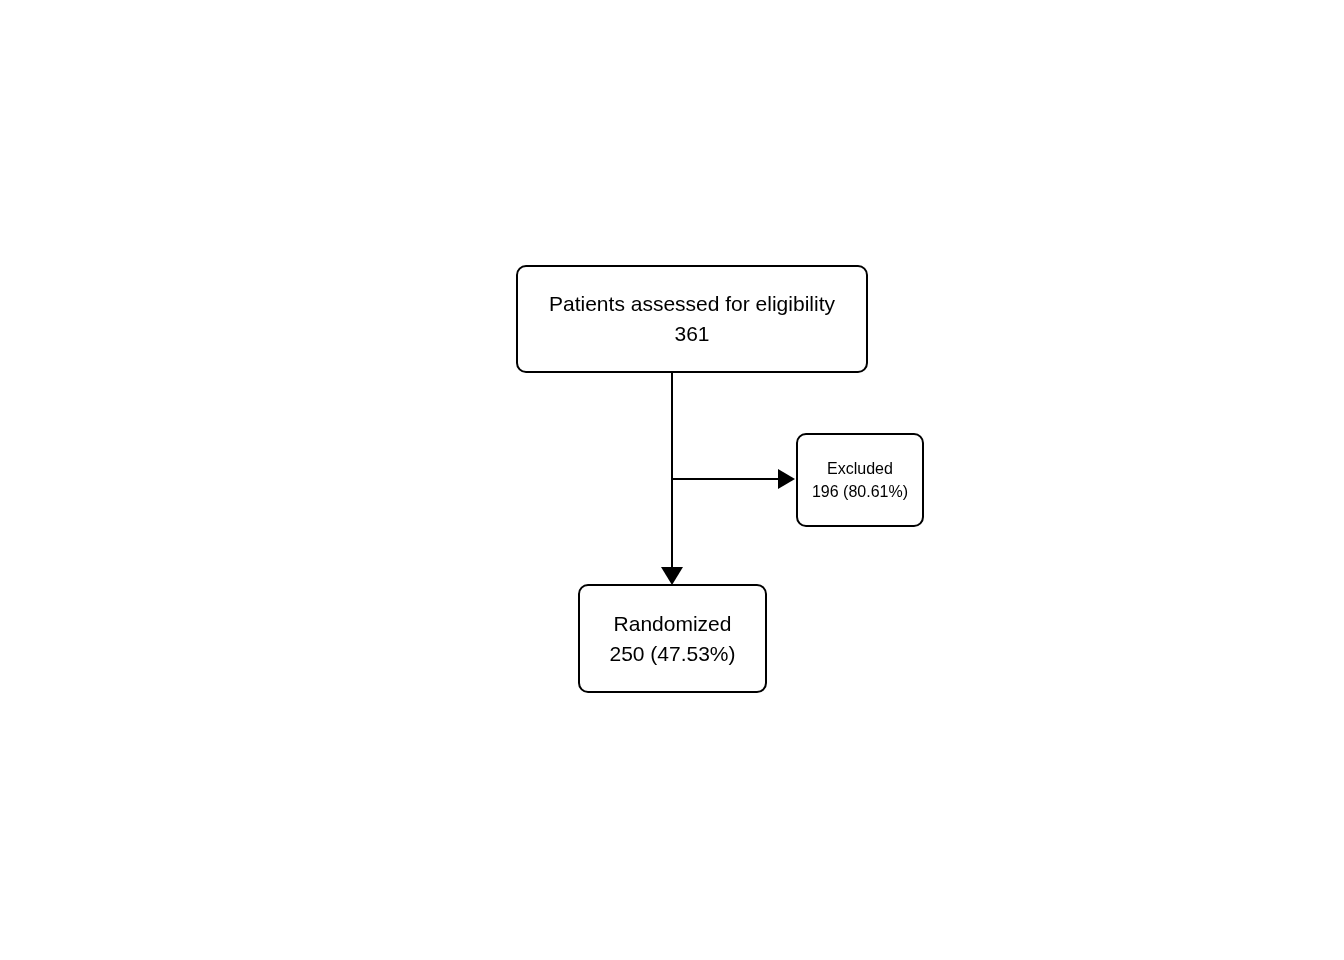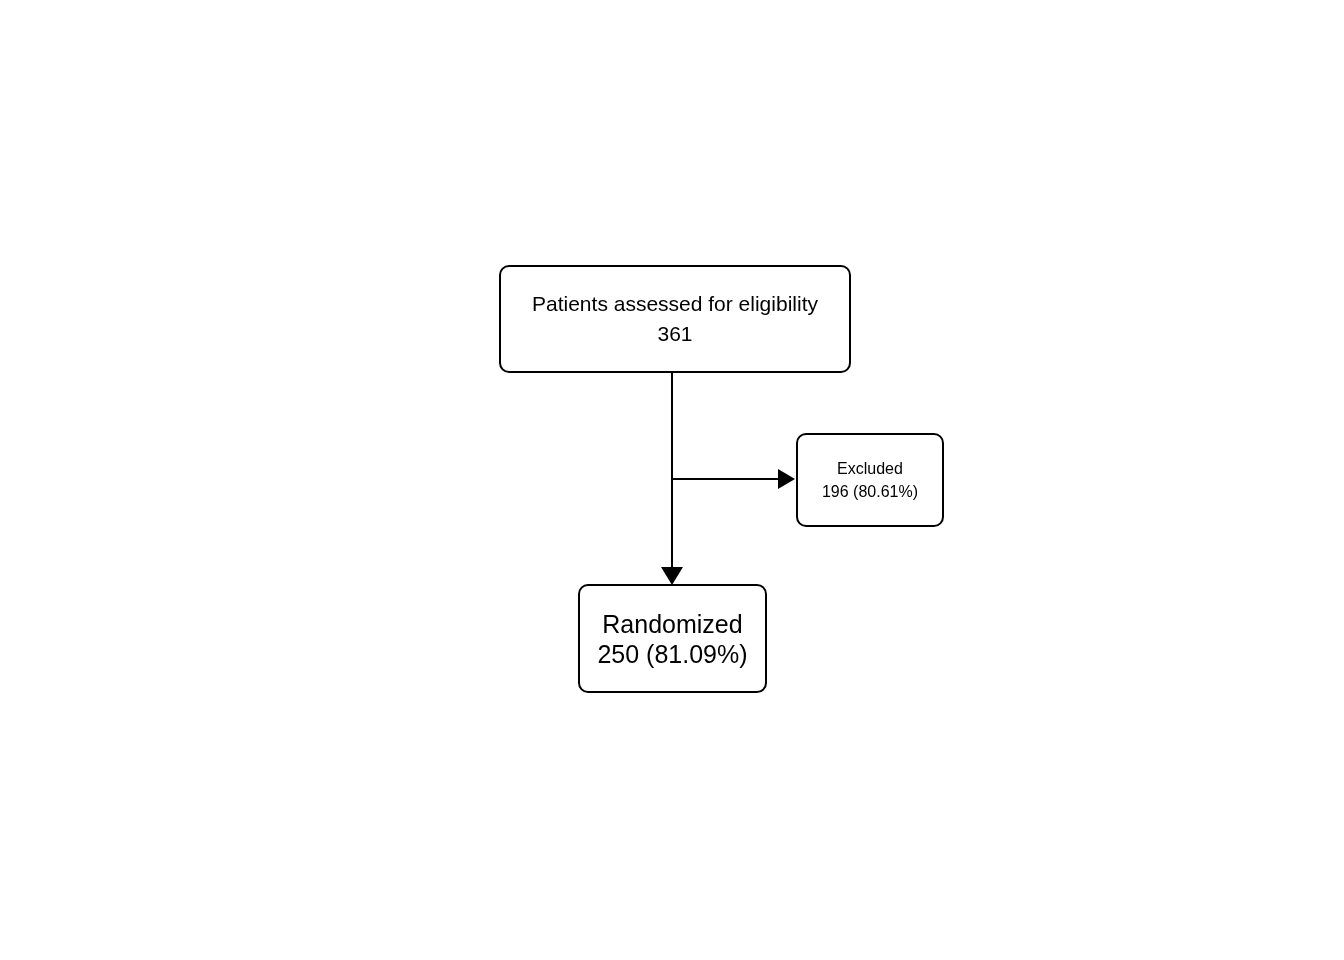--- a/index.html
+++ b/index.html
@@ -30,41 +30,41 @@
     background: #ffffff;
     border: 2px solid #000000;
     border-radius: 10px;
     display: flex;
     flex-direction: column;
     align-items: center;
     justify-content: center;
     text-align: center;
   }
   .node-assessed {
-    left: 499px;
+    left: 516px;
     top: 265px;
     width: 352px;
     height: 108px;
     font-size: 21px;
     line-height: 30px;
   }
   .node-excluded {
     left: 796px;
     top: 433px;
-    width: 148px;
+    width: 128px;
     height: 94px;
     font-size: 16px;
     line-height: 23px;
   }
   .node-randomized {
     left: 578px;
     top: 584px;
     width: 189px;
     height: 109px;
-    font-size: 25px;
+    font-size: 21px;
     line-height: 30px;
   }
   .node-line {
     white-space: nowrap;
   }
 </style>
 </head>
 <body>
 
 <div class="canvas">
@@ -83,16 +83,16 @@
     <div class="node-line">361</div>
   </div>
 
   <div class="node node-excluded">
     <div class="node-line">Excluded</div>
     <div class="node-line">196 (80.61%)</div>
   </div>
 
   <div class="node node-randomized">
     <div class="node-line">Randomized</div>
-    <div class="node-line">250 (81.09%)</div>
+    <div class="node-line">250 (47.53%)</div>
   </div>
 
 </div>
 
 </body></html>

